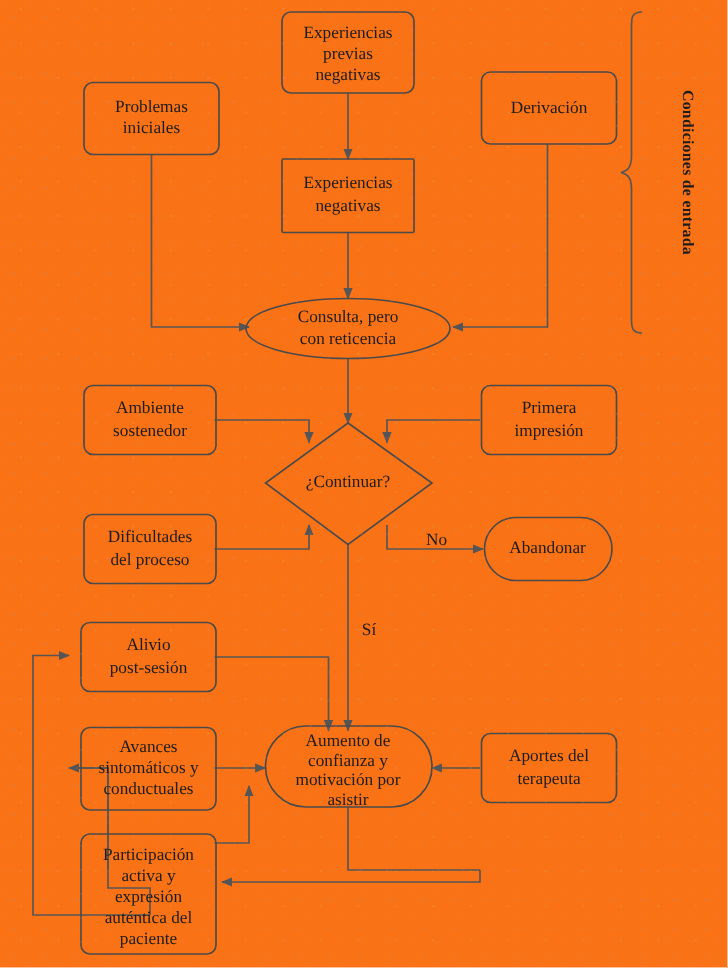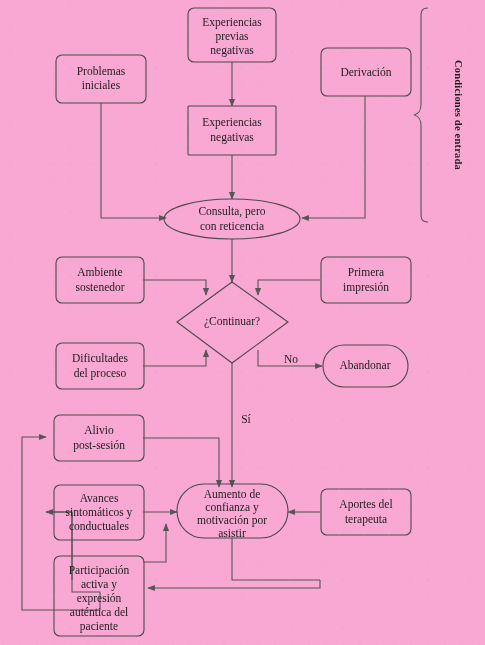--- a/index.html
+++ b/index.html
@@ -4,21 +4,21 @@
 <style>
   html, body {
     margin: 0;
     padding: 0;
     background: #ffffff;
   }
   #canvas {
     position: relative;
     width: 485px;
     height: 645px;
-    background: #f9a8d4;
+    background: #f97316;
     font-family: "Liberation Serif", "DejaVu Serif", serif;
     overflow: hidden;
   }
   #canvas::after {
     content: "";
     position: absolute;
     inset: 0;
     pointer-events: none;
     background-image:
       radial-gradient(circle at 3px 4px, rgba(255,120,180,0.18) 0.6px, transparent 0.9px),

